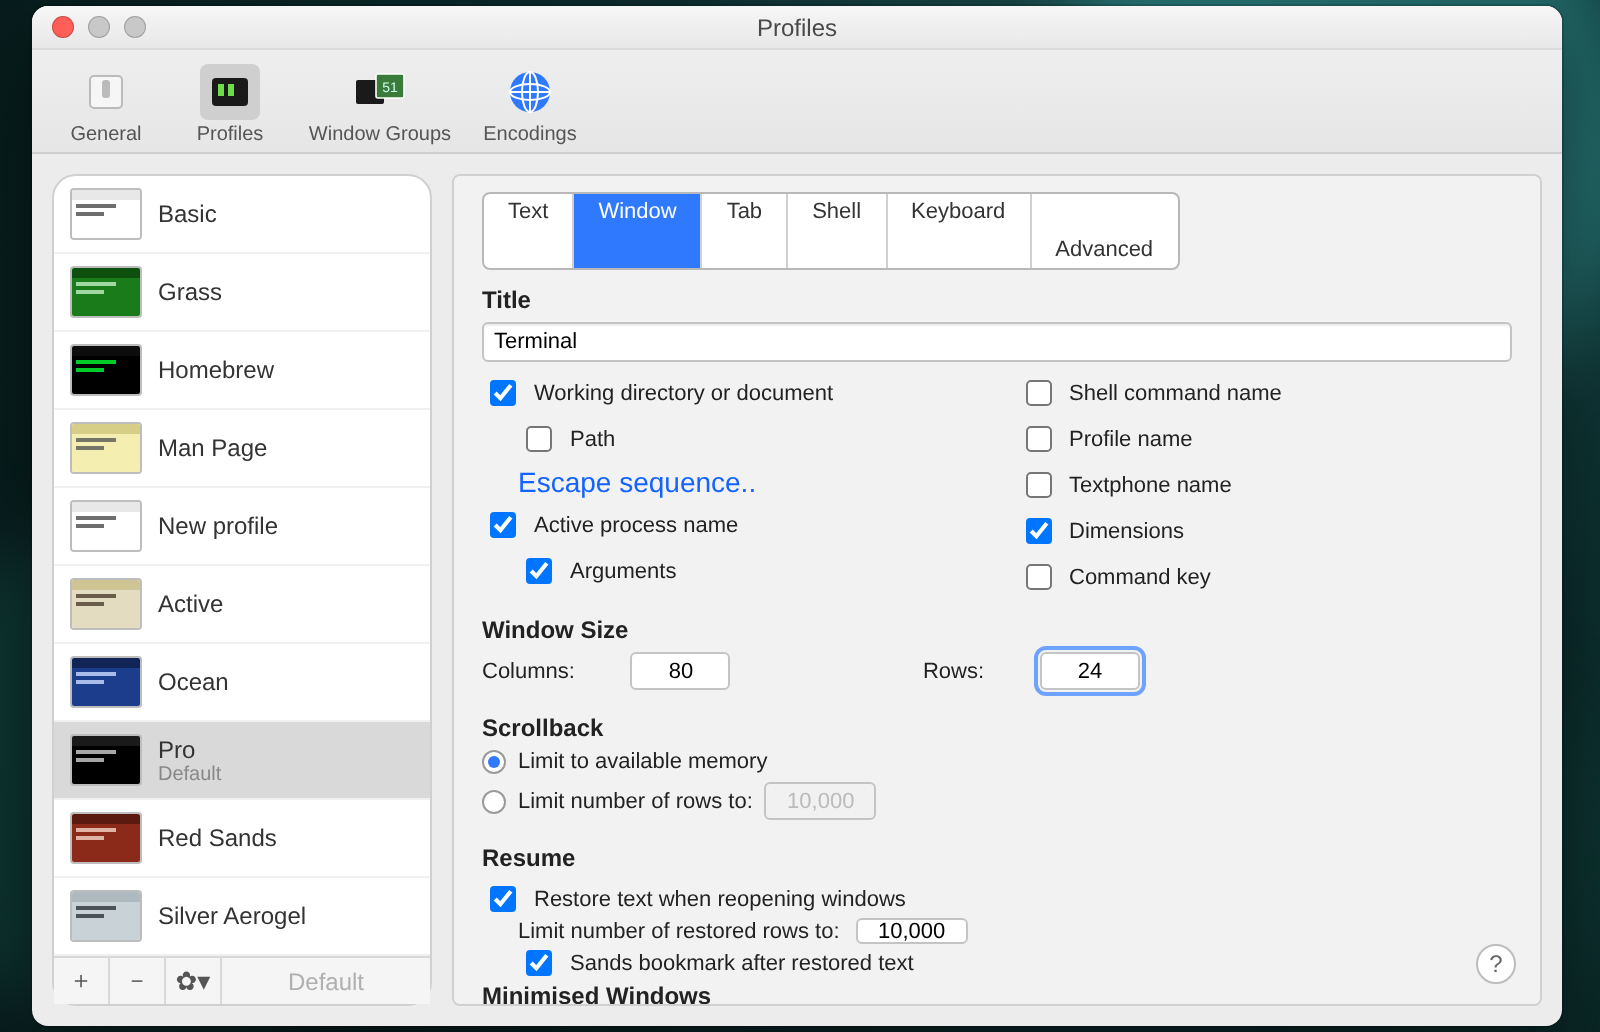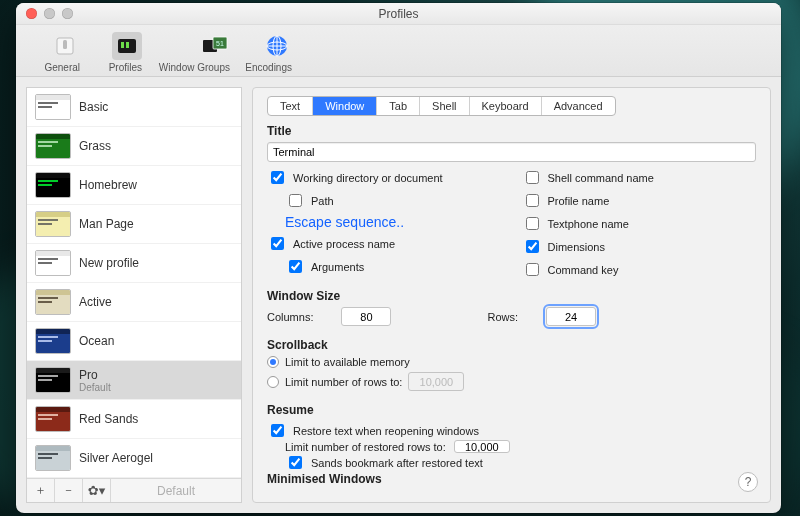--- a/index.html
+++ b/index.html
@@ -32,45 +32,45 @@
   }
   .traffic { position:absolute; left:10px; top:5px; display:flex; gap:7px;}
   .dot { width:11px;height:11px;border-radius:50%; box-shadow: inset 0 0 0 .5px rgba(0,0,0,.2);}
   .dot.r{background:#ff5f57;} .dot.g{background:#c8c8c8;} .dot.y{background:#c8c8c8;}
   .title { font-size:12px; color:#4a4a4a; }
   .toolbar {
     height: 52px; display:flex; align-items:flex-end; gap:8px;
     padding: 0 10px 3px 10px; border-bottom:1px solid #cfcfcf;
     background: linear-gradient(#eeeeee,#e6e6e6);
   }
-  .tbitem { width:54px; display:flex; flex-direction:column; align-items:flex-end; gap:2px; font-size:10px; color:#555; text-align:center;}
+  .tbitem { width:54px; display:flex; flex-direction:column; align-items:center; gap:2px; font-size:10px; color:#555; text-align:center;}
   .tbitem.wide{width:80px;}
   .tbicon { width:30px;height:28px; border-radius:4px; display:flex;align-items:center;justify-content:center;}
   .tbitem.sel .tbicon{ background:#cfcfcf; }
   .content { flex:1; display:flex; gap:10px; padding:10px 10px 10px 10px; overflow:hidden;}
   .sidebar {
-    width: 216px; display:flex; flex-direction:column;
-    border:1px solid #d0d0d0; border-radius:0; background:#fff;justify-content:space-between;
+    width: 190px; display:flex; flex-direction:column;
+    border:1px solid #d0d0d0; border-radius:12px; background:#fff;justify-content:space-between;
   }
   .list { flex:1; overflow:auto; }
   .list::-webkit-scrollbar{width:14px;}
   .list::-webkit-scrollbar-thumb{background:#c6c6c6;border-radius:8px;border:3px solid #fff;}
   .item { display:flex; align-items:center; gap:8px; padding:6px 8px; border-bottom:1px solid #f0f0f0; min-height:38px;}
   .item.sel{ background:#d9d9d9;}
   .thumb{ width:36px;height:26px;border:1px solid #bdbdbd;border-radius:2px; display:flex;flex-direction:column;overflow:hidden;}
   .thumb .bar{height:5px;} .thumb .body{flex:1;}
   .pname{ font-size:12px; color:#333;} .psub{font-size:10px;color:#888;}
   .sbfooter{ height:24px;border-top:1px solid #d8d8d8; display:flex; align-items:stretch;}
   .sbfooter .btn{ width:28px;border-right:1px solid #d8d8d8; display:flex;align-items:center;justify-content:center;color:#555;background:#f5f5f5;}
   .sbfooter .grow{flex:1;border:none;display:flex;align-items:center;justify-content:center;color:#b0b0b0;background:#f5f5f5;}
   .pane { flex:1; border:1px solid #d0d0d0; border-radius:4px; background:#f2f2f2; padding:8px 14px 10px 14px; overflow:auto; position:relative;}
   .segtabs { display:flex; justify-content:flex-start; margin-bottom:8px;}
   .seg { display:flex; border:1px solid #b8b8b8; border-radius:4px; overflow:hidden; background:#fff; font-size:11px;}
   .seg span{ padding:3px 12px; border-right:1px solid #d0d0d0; color:#333;}
-  .seg span:last-child{border-right:none;}
+  .seg span:last-child{border-right:none;margin-top:19px;}
   .seg span.on{ background:#2f79ff; color:#fff;}
   .sect{ font-weight:600; font-size:12px; margin:6px 0 4px;}
   .field{ width:100%; height:20px; border:1px solid #c4c4c4; border-radius:3px; background:#fff; padding:0 5px; font-size:11px; box-shadow:inset 0 1px 1px rgba(0,0,0,.07);}
   .grid2{ display:flex; gap:20px; margin-top:6px;}
   .col{ flex:1; display:flex; flex-direction:column; gap:4px;}
   .ck{ display:flex; align-items:center; gap:6px; font-size:11px;}
   .ck input{ width:13px;height:13px;}
   .indent{ padding-left:18px;}
   .link{ color:#1463ff; font-size:14px; padding-left:18px; display:inline-block;}
   .ws{ display:flex; gap:28px; align-items:center; font-size:11px;}

